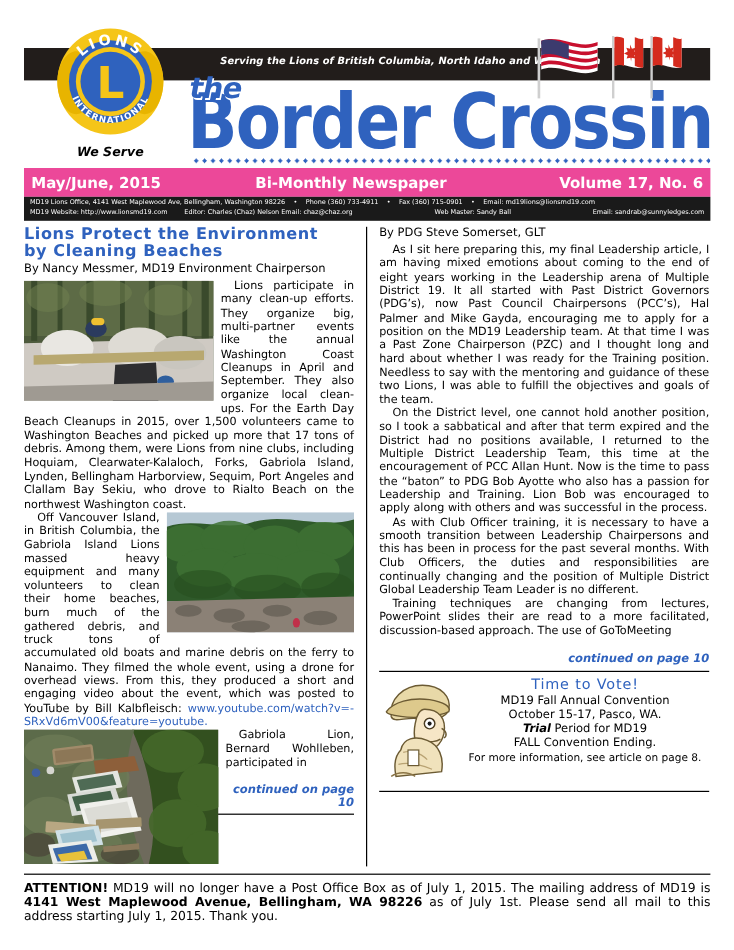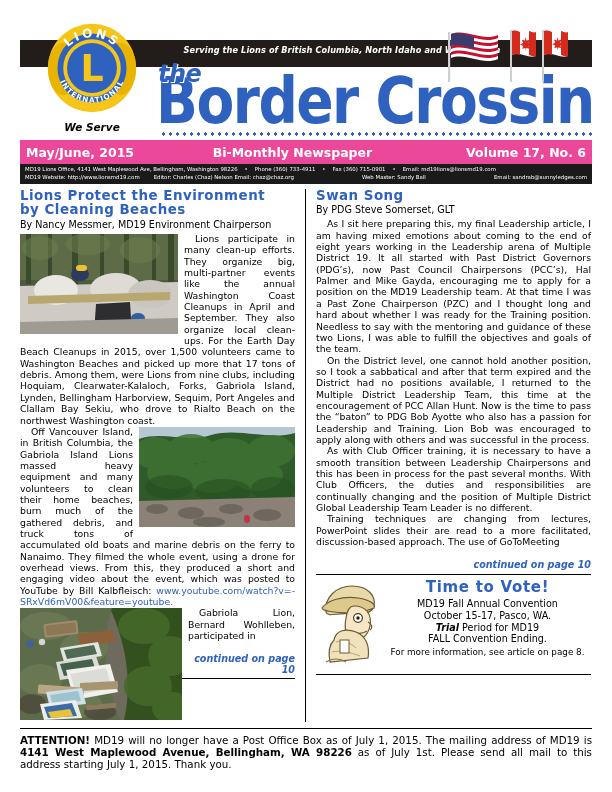--- a/index.html
+++ b/index.html
@@ -214,22 +214,22 @@
     border-top: 1px solid #000;
     border-bottom: 1px solid #000;
     display: flex;
     align-items: stretch;
     padding: 3px 0 4px 0;
   }
   .vote-img { width: 66px; flex: 0 0 66px; }
   .vote-txt { flex: 1; text-align: center; padding-left: 2px; }
   .vote-title {
     color: #2F62BE;
-    font-size: 15px;
-    font-weight: bold;
+    font-size: 12px;
+    font-weight: normal;
     letter-spacing: 0.7px;
     margin-bottom: 2px;
   }
   .vote-line { font-size: 9.6px; line-height: 11.6px; color: #000; }
   .vote-line .ital { font-style: italic; font-weight: bold; }
   .vote-small { font-size: 8.8px; margin-top: 2px; color: #000; }
 
   
   .attn-rule { width: 572px; border-top: 1px solid #000; margin-top: 6px; }
   .attention {
@@ -452,21 +452,20 @@
 
       <p class="body noindent" style="text-indent:11px;">Gabriola Lion, Bernard Wohlleben, participated in</p>
 
       <div class="contd">continued on page 10</div>
       <div class="hr-thin"></div>
     </div>
 
     <div class="col-rule"></div>
 
     <div class="col col-right">
-      <h1 class="headline">Swan Song</h1>
       <div class="byline">By PDG Steve Somerset, GLT</div>
 
       <p class="body">As I sit here preparing this, my final Leadership article, I am having mixed emotions about coming to the end of eight years working in the Leadership arena of Multiple District 19. It all started with Past District Governors (PDG’s), now Past Council Chairpersons (PCC’s), Hal Palmer and Mike Gayda, encouraging me to apply for a position on the MD19 Leadership team. At that time I was a Past Zone Chairperson (PZC) and I thought long and hard about whether I was ready for the Training position. Needless to say with the mentoring and guidance of these two Lions, I was able to fulfill the objectives and goals of the team.</p>
       <p class="body">On the District level, one cannot hold another position, so I took a sabbatical and after that term expired and the District had no positions available, I returned to the Multiple District Leadership Team, this time at the encouragement of PCC Allan Hunt. Now is the time to pass the “baton” to PDG Bob Ayotte who also has a passion for Leadership and Training. Lion Bob was encouraged to apply along with others and was successful in the process.</p>
       <p class="body">As with Club Officer training, it is necessary to have a smooth transition between Leadership Chairpersons and this has been in process for the past several months. With Club Officers, the duties and responsibilities are continually changing and the position of Multiple District Global Leadership Team Leader is no different.</p>
       <p class="body">Training techniques are changing from lectures, PowerPoint slides their are read to a more facilitated, discussion-based approach. The use of GoToMeeting</p>
 
       <div class="contd">continued on page 10</div>
 
       <div class="votebox">

